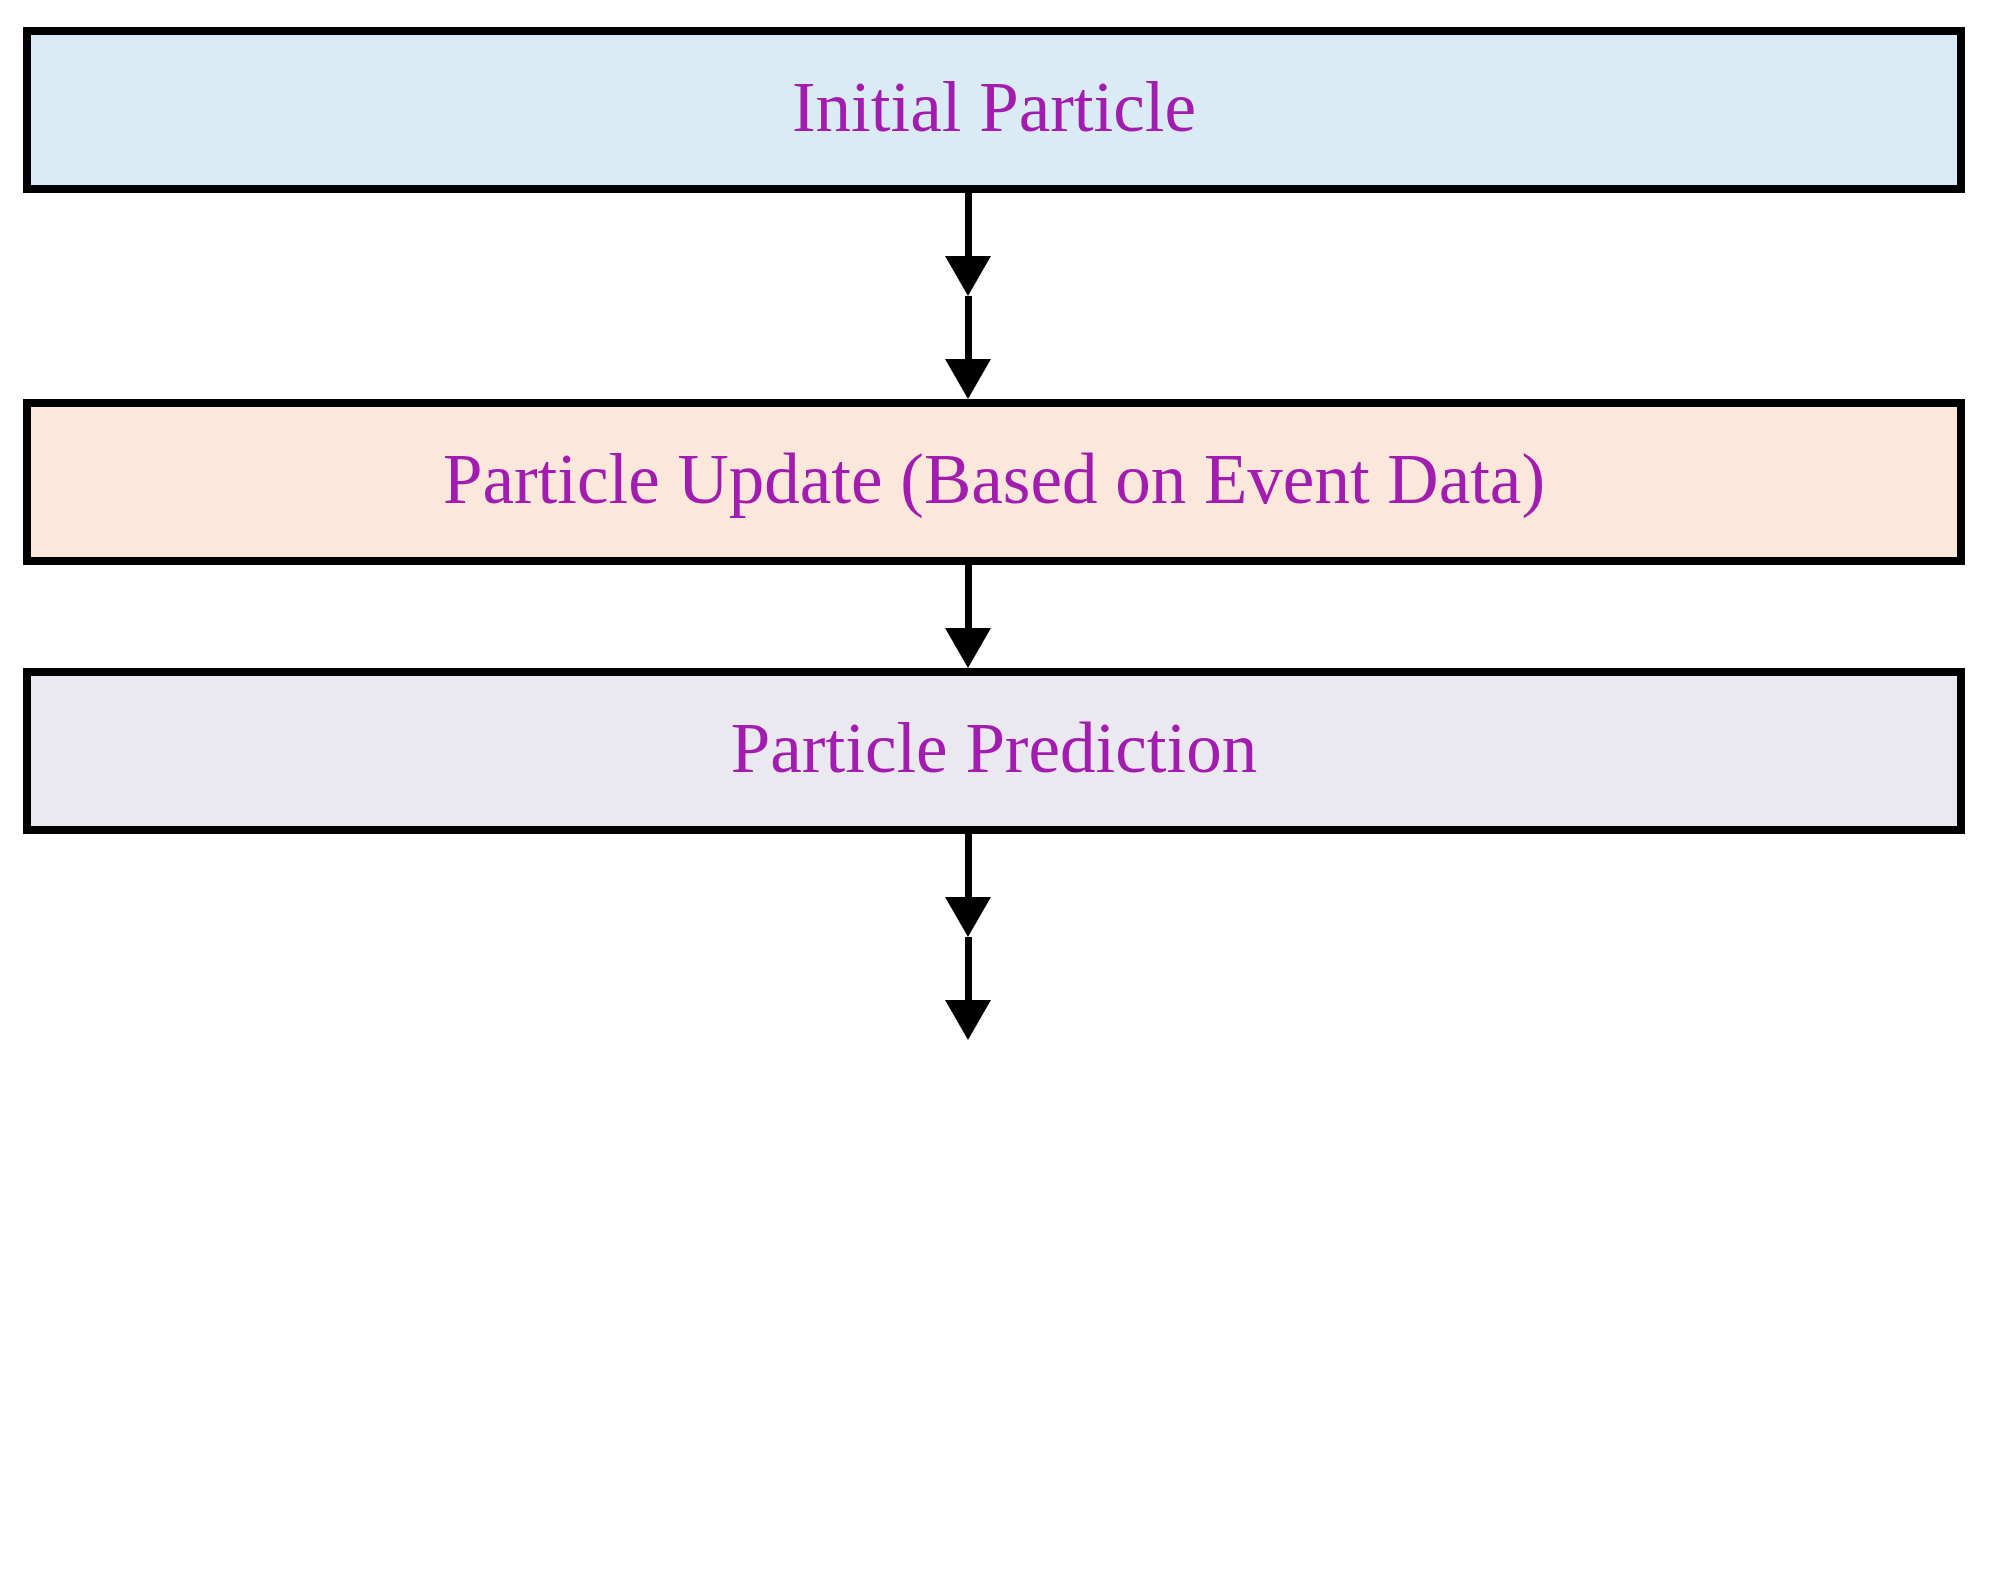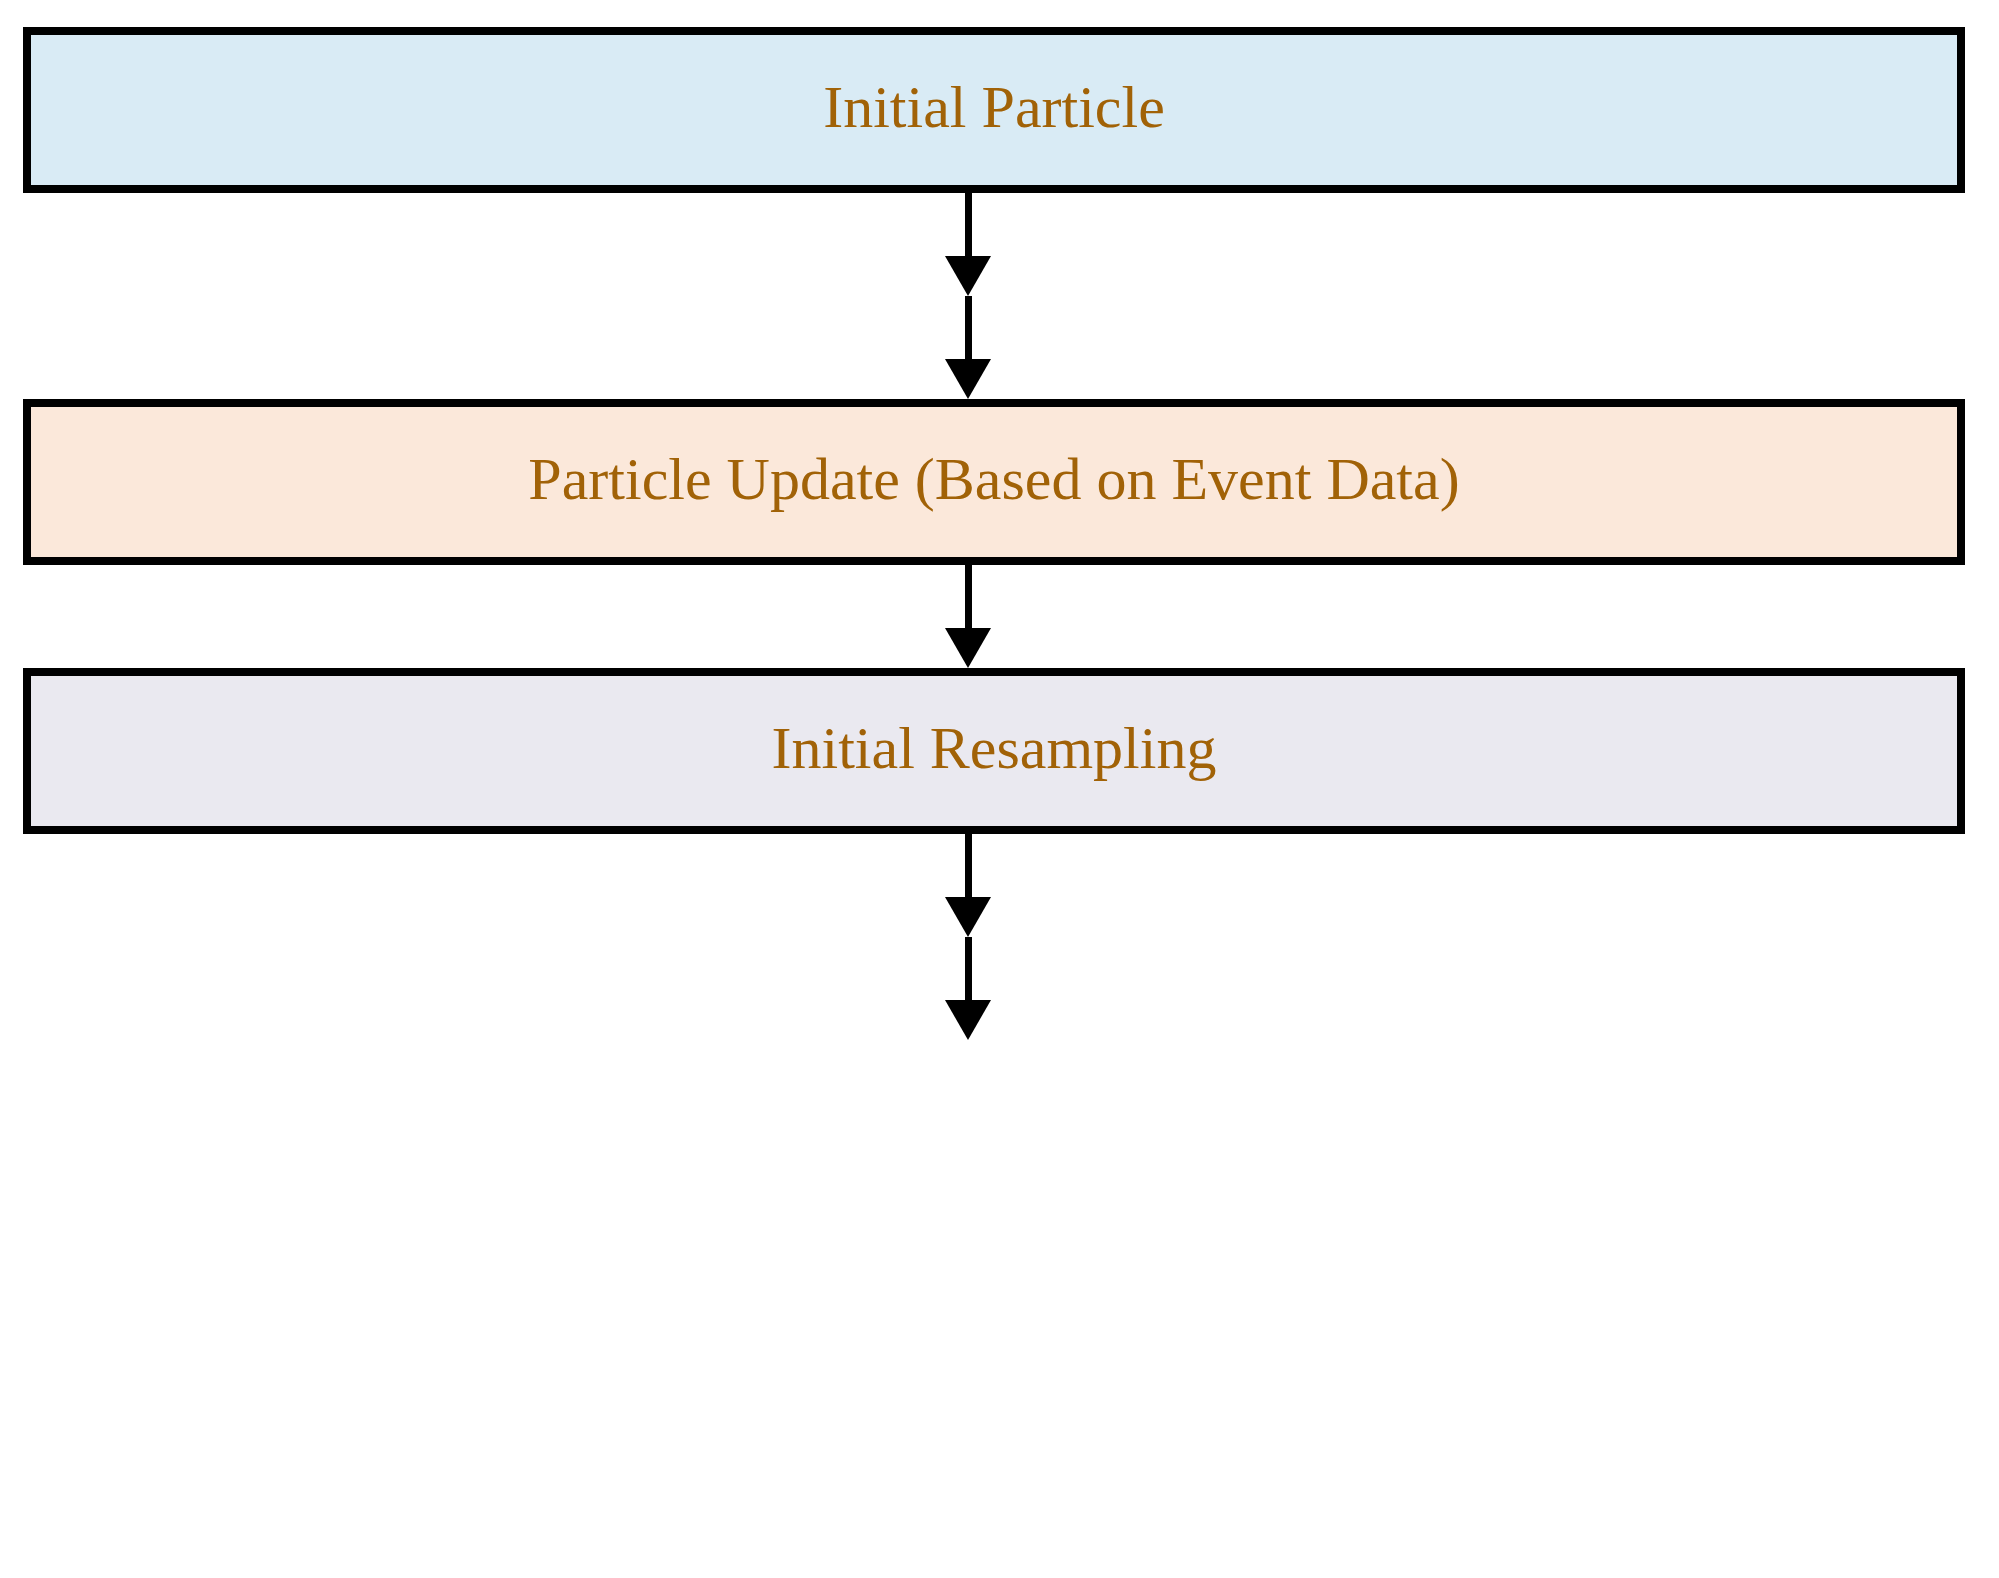--- a/index.html
+++ b/index.html
@@ -24,23 +24,23 @@
     box-sizing: border-box;
     width: 1942px;
     height: 166px;
     border: 8px solid #000000;
     display: flex;
     align-items: center;
     justify-content: center;
     text-align: center;
   }
   .node-label {
-    font-size: 60px;
+    font-size: 71px;
     line-height: 1;
-    color: #a16207;
+    color: #a21caf;
     letter-spacing: 0px;
     white-space: nowrap;
     padding-bottom: 6px; 
   }
   .connector {
     position: relative;
     width: 1942px;
     height: 103px;
   }
   .connector .stem {
@@ -85,21 +85,21 @@
   <div class="node" style="background-color: rgb(251, 232, 218); border-color: rgb(0, 0, 0); font-family: Liberation Serif, serif;">
     <span class="node-label">Particle Update (Based on Event Data)</span>
   </div>
 
   <div class="connector">
     <div class="stem"></div>
     <div class="head"></div>
   </div>
 
   <div class="node" style="background-color: rgb(234, 233, 240); border-color: rgb(0, 0, 0);">
-    <span class="node-label">Initial Resampling</span>
+    <span class="node-label">Particle Prediction</span>
   </div>
 
   <div class="connector">
     <div class="stem"></div>
     <div class="head"></div>
   </div>
 
 
   <div class="connector">
     <div class="stem"></div>

